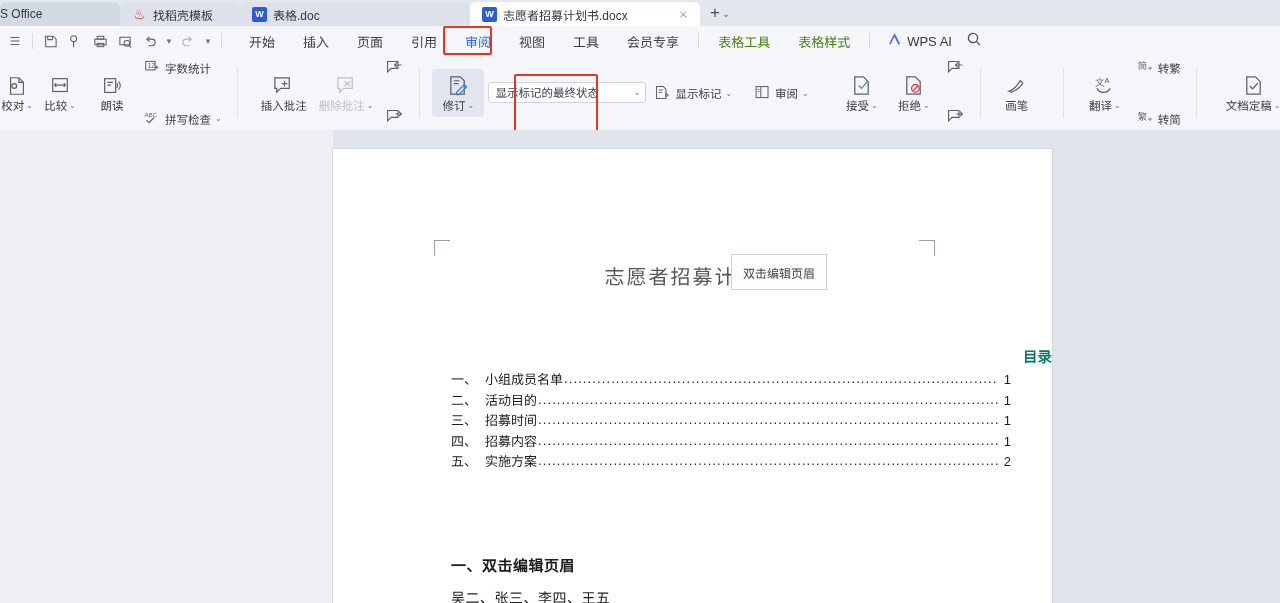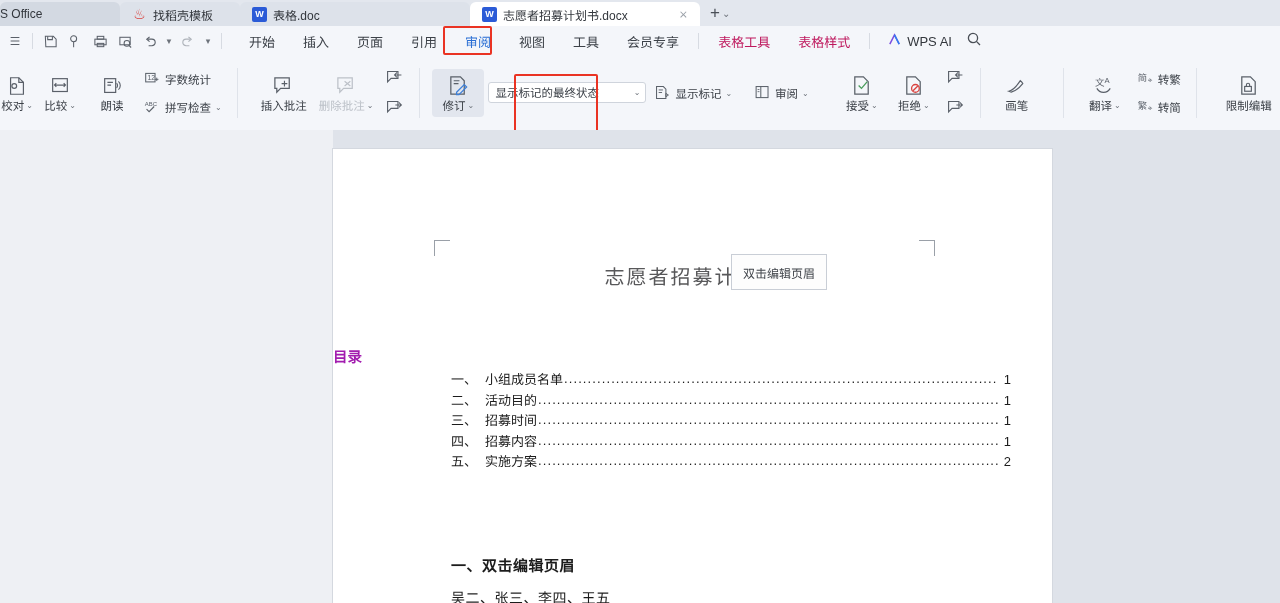--- a/index.html
+++ b/index.html
@@ -46,21 +46,21 @@
   .qa-btn { width: 25px; height: 24px; display: flex; align-items: center;
             justify-content: center; color: #5a6069; }
   .qa-btn svg { display: block; }
   .vsep { width: 1px; height: 16px; background: #d7dbe2; margin: 0 5px; }
   .rtabs { display: flex; align-items: center; margin-left: 8px; }
   .rtab { font-size: 13px; color: #3c4148; padding: 4px 14px; white-space: nowrap;
           position: relative; }
   .rtab.active { color: #2b6fd4; }
   .rtab.active .under { position: absolute; left: 50%; transform: translateX(-50%);
                         bottom: 0px; width: 22px; height: 2px; background: #2b6fd4; }
-  .rtab.blue { color: #be185d; }
+  .rtab.blue { color: #4d7c0f; }
   .wpsai { display: flex; align-items: center; gap: 5px; margin-left: 12px;
            font-size: 13px; color: #33373d; }
   .srch { margin-left: 14px; color: #5a6069; }
 
   
   .hilite { position: absolute; border: 2px solid #ea3323; border-radius: 2px;
             pointer-events: none; }
 
   
   .ribbon {
@@ -80,21 +80,21 @@
   .ritem.wide { width: auto; min-width: 56px; padding: 4px 6px; }
   .ritem .lbl { white-space: nowrap; display: flex; align-items: center; gap: 2px; }
   .ritem .ic { height: 24px; display: flex; align-items: flex-end; }
   .ritem.disabled { color: #bcc1c8; }
   .ritem.sel { background: #e2e6ee; }
   .caret { font-size: 8px; color: #6d737b; }
 
   
   .hitem { display: flex; align-items: center; gap: 4px; font-size: 11.5px;
            color: #3c4148; padding: 2px 4px; border-radius: 3px; white-space: nowrap;}
-  .colpair { display: flex; flex-direction: column; justify-content: center; gap: 5px;
+  .colpair { display: flex; flex-direction: column; justify-content: space-between; gap: 5px;
              padding: 0 2px; }
 
   
   .trackgrp { display: flex; align-items: center; padding: 0 9px; position: relative; }
   .trackgrp::before { content: ""; position: absolute; left: 0; top: 12px; bottom: 12px;
                       width: 1px; background: #dfe3ea; }
   .trk-right { display: flex; flex-direction: row; gap: 4px; margin-left: 4px; }
   .combo {
     width: 158px; height: 21px; border: 1px solid #cfd4dc; border-radius: 3px;
     background: #fff; display: flex; align-items: center; padding: 0 6px;
@@ -122,22 +122,22 @@
     position: absolute; left: 0; right: 0; top: 112px; text-align: center;
     font-family: "DejaVu Serif", "Liberation Serif", serif;
     font-size: 20px; color: #58585a; letter-spacing: 2px;
   }
   .hdr-tip {
     position: absolute; left: 398px; top: 105px; width: 96px; height: 36px;
     background: #fdfdfd; border: 1px solid #c9ced6; display: flex;
     align-items: center; justify-content: center; font-size: 12px; color: #41454b;
   }
   .tocttl {
-    position: absolute; left: 0; right: 0; top: 196px; text-align: left;
-    font-size: 14.5px; color: #a21caf; font-weight: 600;
+    position: absolute; left: 0; right: 0; top: 196px; text-align: right;
+    font-size: 14.5px; color: #0f766e; font-weight: 600;
     font-family: Liberation Mono, monospace;
   }
   .toclist { position: absolute; left: 118px; top: 220px; width: 560px; }
   .tocrow { display: flex; align-items: baseline; font-size: 13px; color: #1c1c1c;
             height: 20.5px; }
   .tocnum { width: 34px; flex: none; }
   .toctxt { flex: none; }
   .tocdots { flex: 1; overflow: hidden; white-space: nowrap; color: #1c1c1c;
              font-size: 13px; letter-spacing: 1.1px; margin: 0 1px;
              transform: translateY(-1px); }
@@ -511,30 +511,20 @@
           <span>转简</span>
         </div>
       </div>
     </div>
 
     <div class="rgroup" style="padding-left:24px">
       <div class="ritem wide">
         <span class="ic">
           <svg width="23" height="23" viewBox="0 0 24 24">
               <path d="M5 3h9l5 5v13H5z" fill="none" stroke="#5a6069" stroke-width="1.3"></path>
-              <rect x="8" y="13" width="7" height="5" fill="none" stroke="#5a6069" stroke-width="1.2"></rect>
-              <path d="M9.8 13v-1.6a1.7 1.7 0 013.4 0V13" fill="none" stroke="#5a6069" stroke-width="1.2"></path>
-            </svg>
-        </span>
-        <span class="lbl">限制编辑</span>
-      </div>
-      <div class="ritem wide">
-        <span class="ic">
-          <svg width="23" height="23" viewBox="0 0 24 24">
-              <path d="M5 3h9l5 5v13H5z" fill="none" stroke="#5a6069" stroke-width="1.3"></path>
               <path d="M8 12.5l3 3 5.5-6" fill="none" stroke="#5a6069" stroke-width="1.4"></path>
             </svg>
         </span>
         <span class="lbl">
           <span>文档定稿</span>
             <span class="caret">⌄</span>
         </span>
       </div>
     </div>
   </div>

